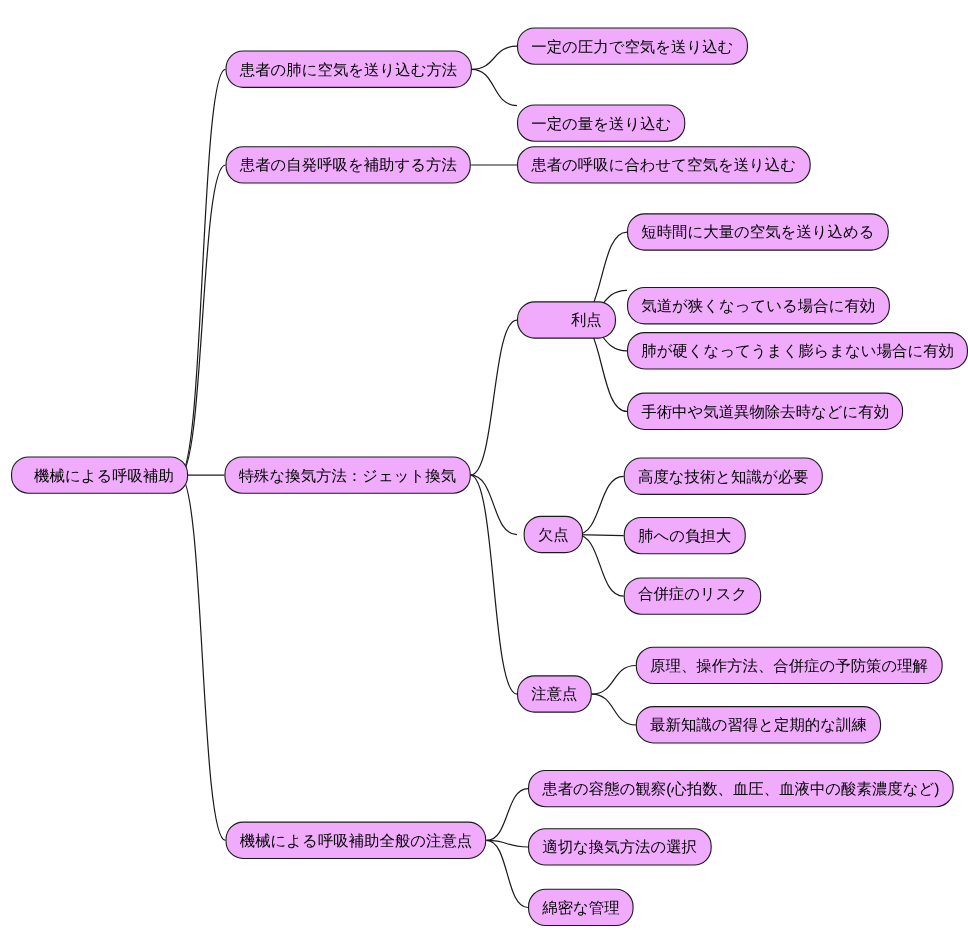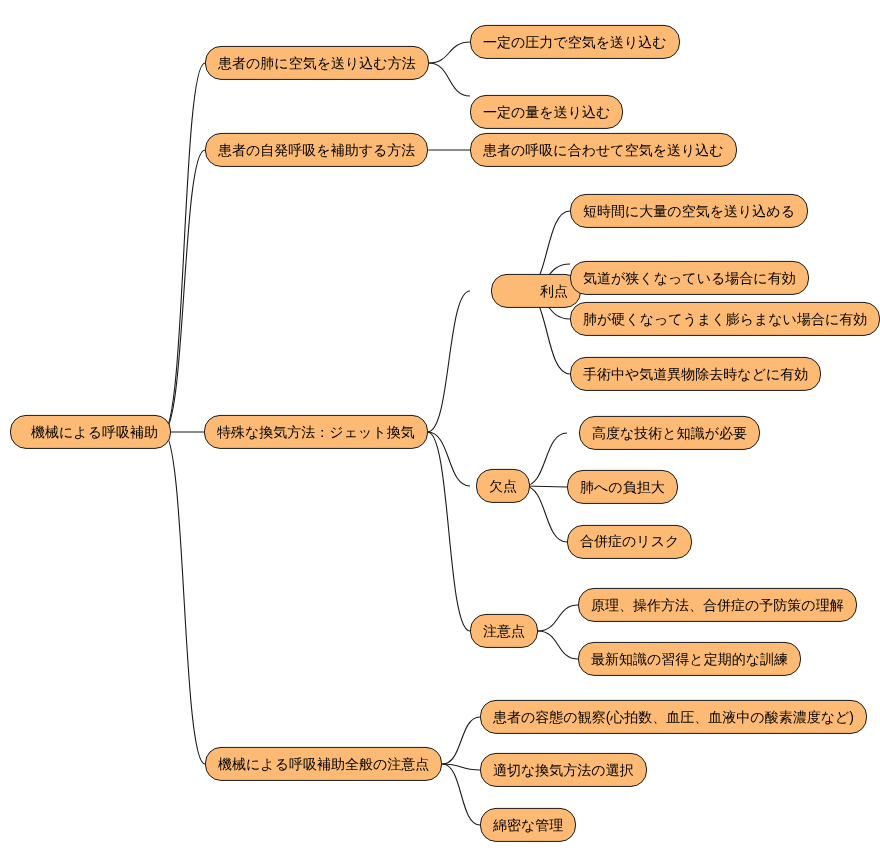--- a/index.html
+++ b/index.html
@@ -24,21 +24,21 @@
     pointer-events: none;
   }
   #edges path {
     fill: none;
     stroke: #1a1a1a;
     stroke-width: 1.1;
   }
   .node {
     position: absolute;
     transform: translateY(-50%);
-    background: #fdba74;
+    background: #f0abfc;
     border: 1.6px solid #1a1a1a;
     border-radius: 16px;
     padding: 7px 12px;
     font-size: 14px;
     line-height: 1.3;
     color: #000000;
     white-space: nowrap;
     box-sizing: border-box;
     cursor: default;
   }
@@ -77,28 +77,28 @@
 
   <div class="node" id="n-b0" style="left:205px; top:63px;">患者の肺に空気を送り込む方法</div>
   <div class="node" id="n-b0c0" style="left:470px; top:42px;">一定の圧力で空気を送り込む</div>
   <div class="node" id="n-b0c1" style="left:470px; top:96px;margin-top:16px;">一定の量を送り込む</div>
 
   <div class="node" id="n-b1" style="left:205px; top:150px;">患者の自発呼吸を補助する方法</div>
   <div class="node" id="n-b1c0" style="left:470px; top:150px;">患者の呼吸に合わせて空気を送り込む</div>
 
   <div class="node" id="n-b2" style="left:204px; top:432px;">特殊な換気方法：ジェット換気</div>
 
-  <div class="node" id="n-b2c0" style="left:491px; top:291px;padding-left:48px;">利点</div>
+  <div class="node" id="n-b2c0" style="left:470px; top:291px;padding-left:48px;">利点</div>
   <div class="node" id="n-b2c0g0" style="left:570px; top:211px;">短時間に大量の空気を送り込める</div>
   <div class="node" id="n-b2c0g1" style="left:570px; top:250px;margin-top:28px;">気道が狭くなっている場合に有効</div>
   <div class="node" id="n-b2c0g2" style="left:570px; top:319px;">肺が硬くなってうまく膨らまない場合に有効</div>
   <div class="node" id="n-b2c0g3" style="left:570px; top:374px;">手術中や気道異物除去時などに有効</div>
 
   <div class="node" id="n-b2c1" style="left:476px; top:486px;">欠点</div>
-  <div class="node" id="n-b2c1g0" style="left:567px; top:433px;margin-left:12px;">高度な技術と知識が必要</div>
+  <div class="node" id="n-b2c1g0" style="left:567px; top:433px;">高度な技術と知識が必要</div>
   <div class="node" id="n-b2c1g1" style="left:567px; top:487px;">肺への負担大</div>
   <div class="node" id="n-b2c1g2" style="left:567px; top:542px;font-family:Liberation Mono, monospace;">合併症のリスク</div>
 
   <div class="node" id="n-b2c2" style="left:470px; top:631px;">注意点</div>
   <div class="node" id="n-b2c2g0" style="left:578px; top:605px;text-align:right;">原理、操作方法、合併症の予防策の理解</div>
   <div class="node" id="n-b2c2g1" style="left:578px; top:659px;">最新知識の習得と定期的な訓練</div>
 
   <div class="node" id="n-b3" style="left:205px; top:764px;">機械による呼吸補助全般の注意点</div>
   <div class="node" id="n-b3c0" style="left:480px; top:717px;">患者の容態の観察(心拍数、血圧、血液中の酸素濃度など)</div>
   <div class="node" id="n-b3c1" style="left:480px; top:770px;">適切な換気方法の選択</div>

